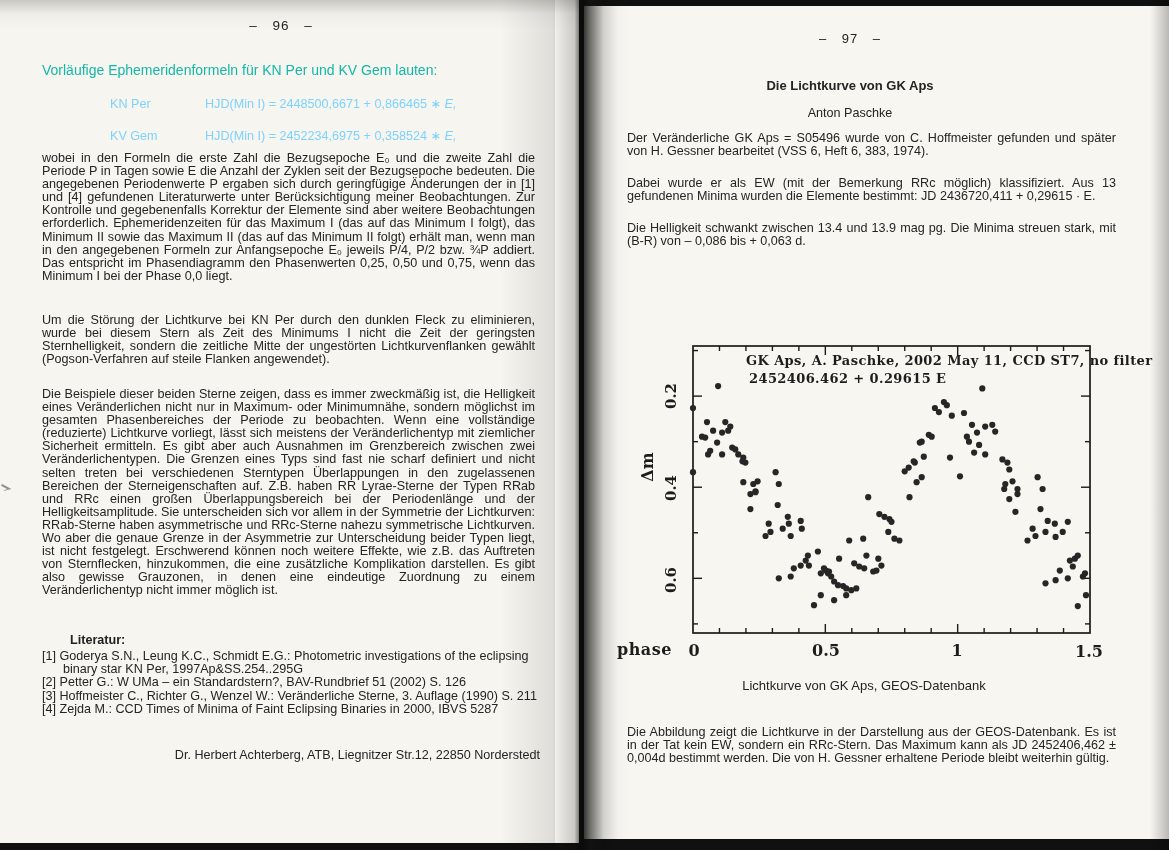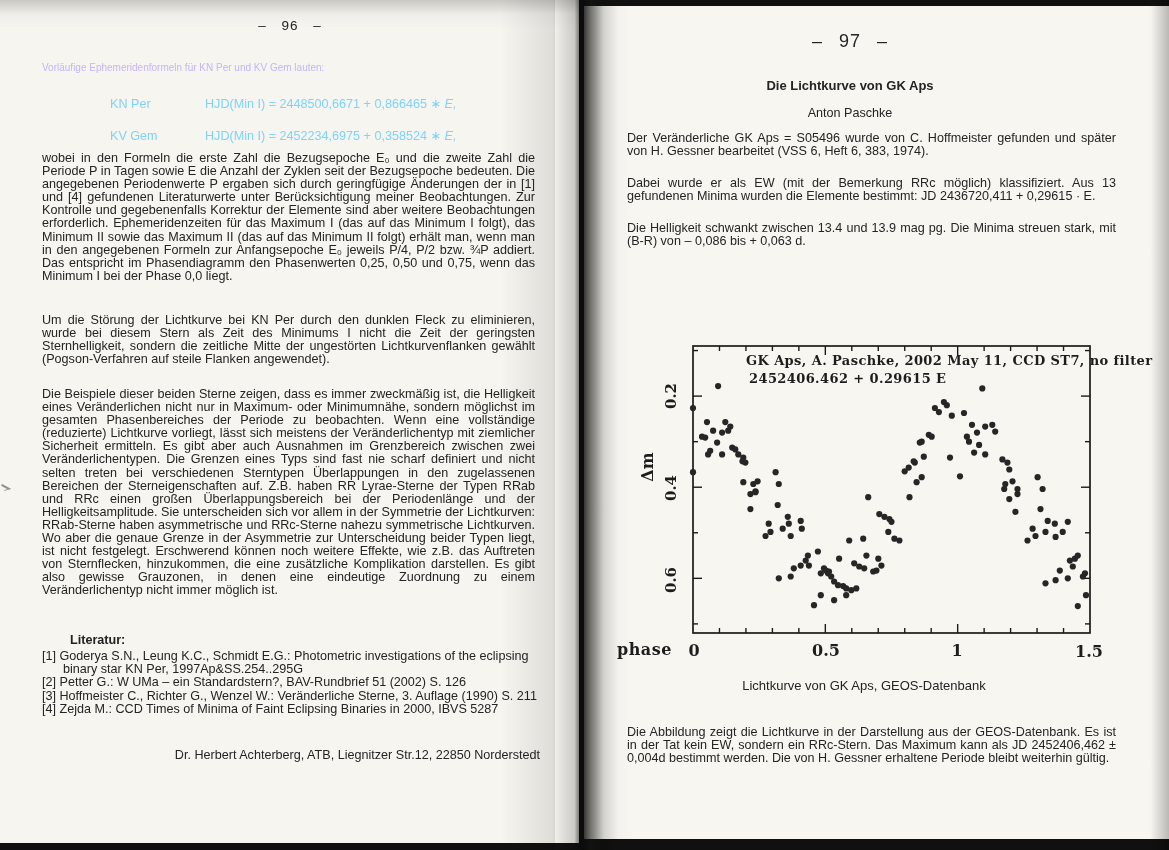--- a/index.html
+++ b/index.html
@@ -16,35 +16,35 @@
     background:linear-gradient(90deg,rgba(0,0,0,0) 0,rgba(0,0,0,0.10) 100%);}
   #right-edge-shade{position:absolute;left:1150px;top:0;width:19px;height:850px;
     background:linear-gradient(90deg,rgba(0,0,0,0) 0,rgba(0,0,0,0.25) 100%);}
   #margin-mark{position:absolute;left:1px;top:483px;width:11px;height:10px;}
   #margin-mark:before{content:"";position:absolute;left:0;top:3px;width:9px;border-top:2px solid #90908a;transform:rotate(28deg);}
   #margin-mark:after{content:"";position:absolute;left:3px;top:6px;width:7px;border-top:1.5px solid #a3a39c;transform:rotate(-18deg);}
   
   .body-text{position:absolute;font-size:12.6px;line-height:13.1px;text-align:justify;color:#242424;}
   .center-text{position:absolute;text-align:center;color:#242424;}
   
-  #lp-pagenum{left:40px;top:18px;width:500px;font-size:13.5px;letter-spacing:1px;word-spacing:10px;}
-  #lp-intro{position:absolute;left:42px;top:62px;width:500px;font-size:10px;color:#c4b5fd;}
+  #lp-pagenum{left:31px;top:18px;width:500px;font-size:13.5px;letter-spacing:1px;word-spacing:10px;}
+  #lp-intro{position:absolute;left:42px;top:62px;width:500px;font-size:14px;color:#14b8a6;}
   .formula-row{position:absolute;left:110px;width:470px;font-size:12.6px;color:#7dd3fc;}
   #formula-1{top:96px;} #formula-2{top:128px;}
   .formula-star{display:inline-block;width:95px;}
   .formula-body i{font-style:italic;}
   #lp-para1{left:42px;top:152px;width:493px;}
   #lp-para2{left:42px;top:314px;width:493px;}
   #lp-para3{left:42px;top:388px;width:493px;}
   #lp-lit-head{position:absolute;left:42px;top:633px;font-weight:bold;font-size:12.6px;color:#222;padding-left:28px;}
   #lp-refs{position:absolute;left:42px;top:650px;width:497px;font-size:12.6px;line-height:13.2px;color:#242424;}
   .ref-item{padding-left:21px;text-indent:-21px;}
   #lp-signature{position:absolute;left:42px;top:748px;width:498px;text-align:right;font-size:12.6px;color:#242424;}
   
-  #rp-pagenum{left:600px;top:31px;width:500px;font-size:18px;letter-spacing:1px;word-spacing:10px;}
+  #rp-pagenum{left:600px;top:31px;width:500px;font-size:13px;letter-spacing:1px;word-spacing:10px;}
   #rp-title{left:600px;top:78px;width:500px;font-weight:bold;font-size:13px;}
   #rp-author{left:600px;top:106px;width:500px;font-size:12.6px;}
   #rp-para1{left:627px;top:132px;width:489px;}
   #rp-para2{left:627px;top:177px;width:489px;}
   #rp-para3{left:627px;top:222px;width:489px;}
   #rp-para4{left:627px;top:267px;width:489px;}
   #rp-caption{left:608px;top:678px;width:512px;font-size:13px;}
   #rp-closing{left:627px;top:726px;width:489px;}
   
   #lightcurve-svg{position:absolute;left:608px;top:336px;}

